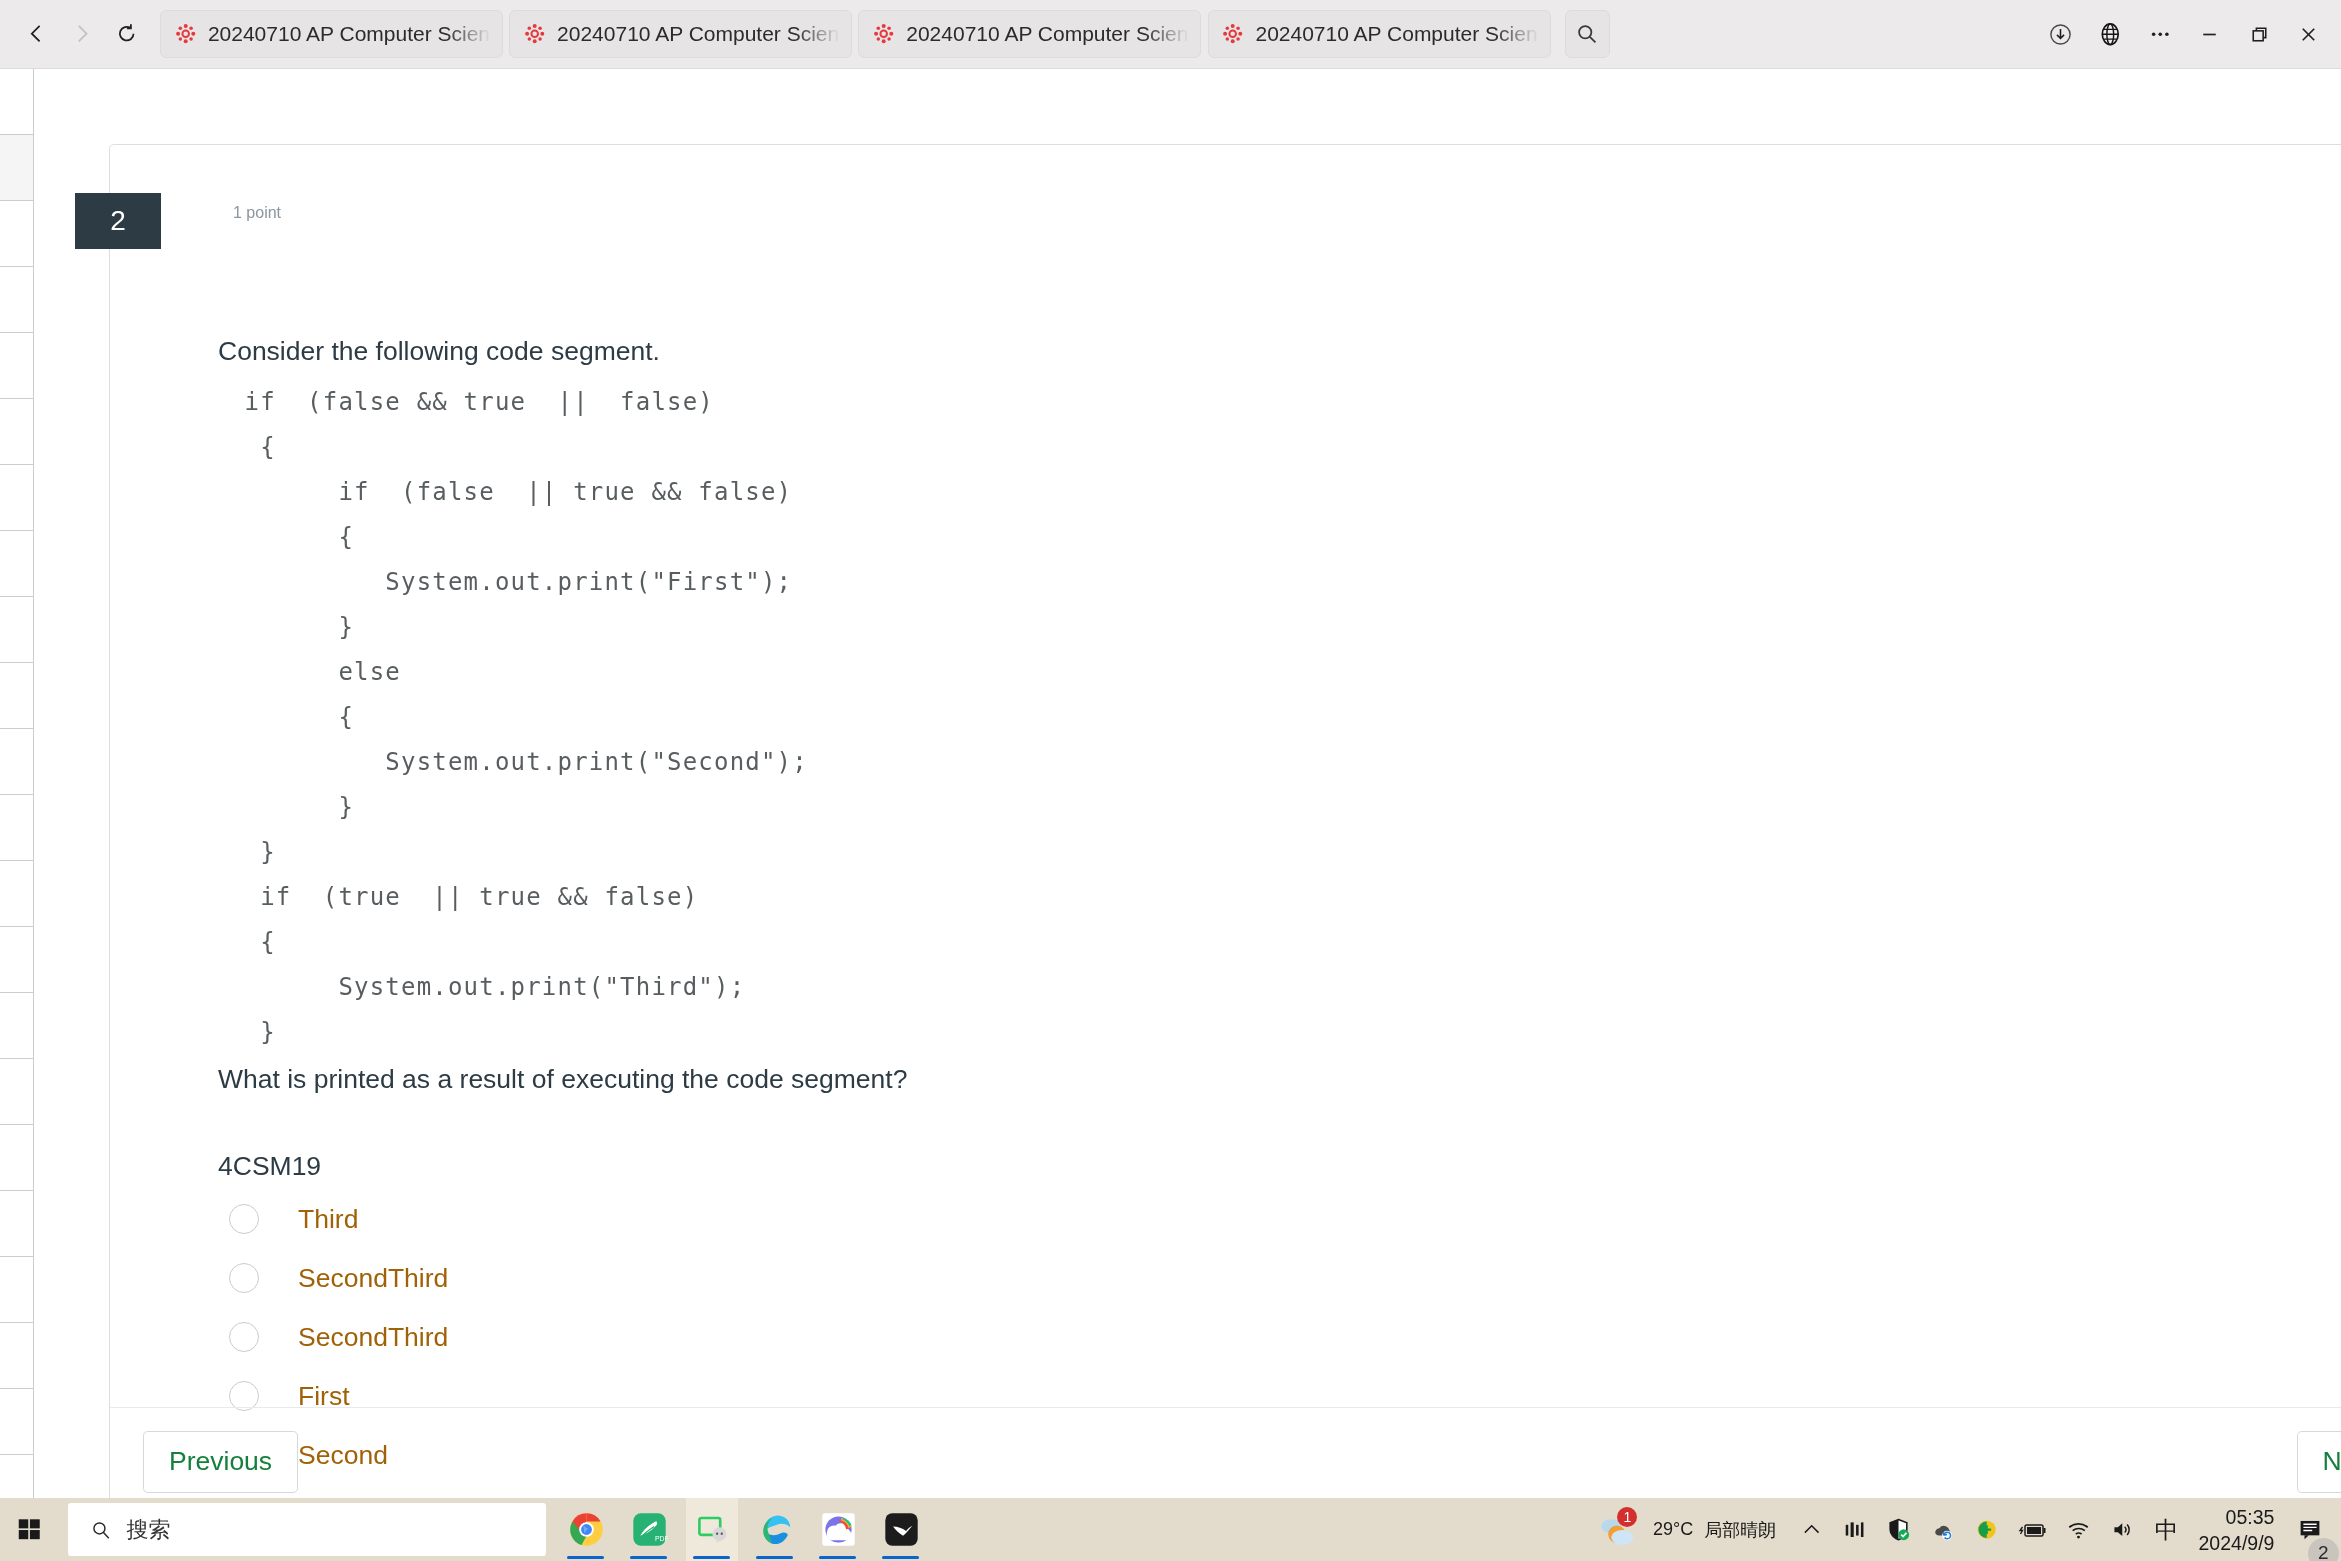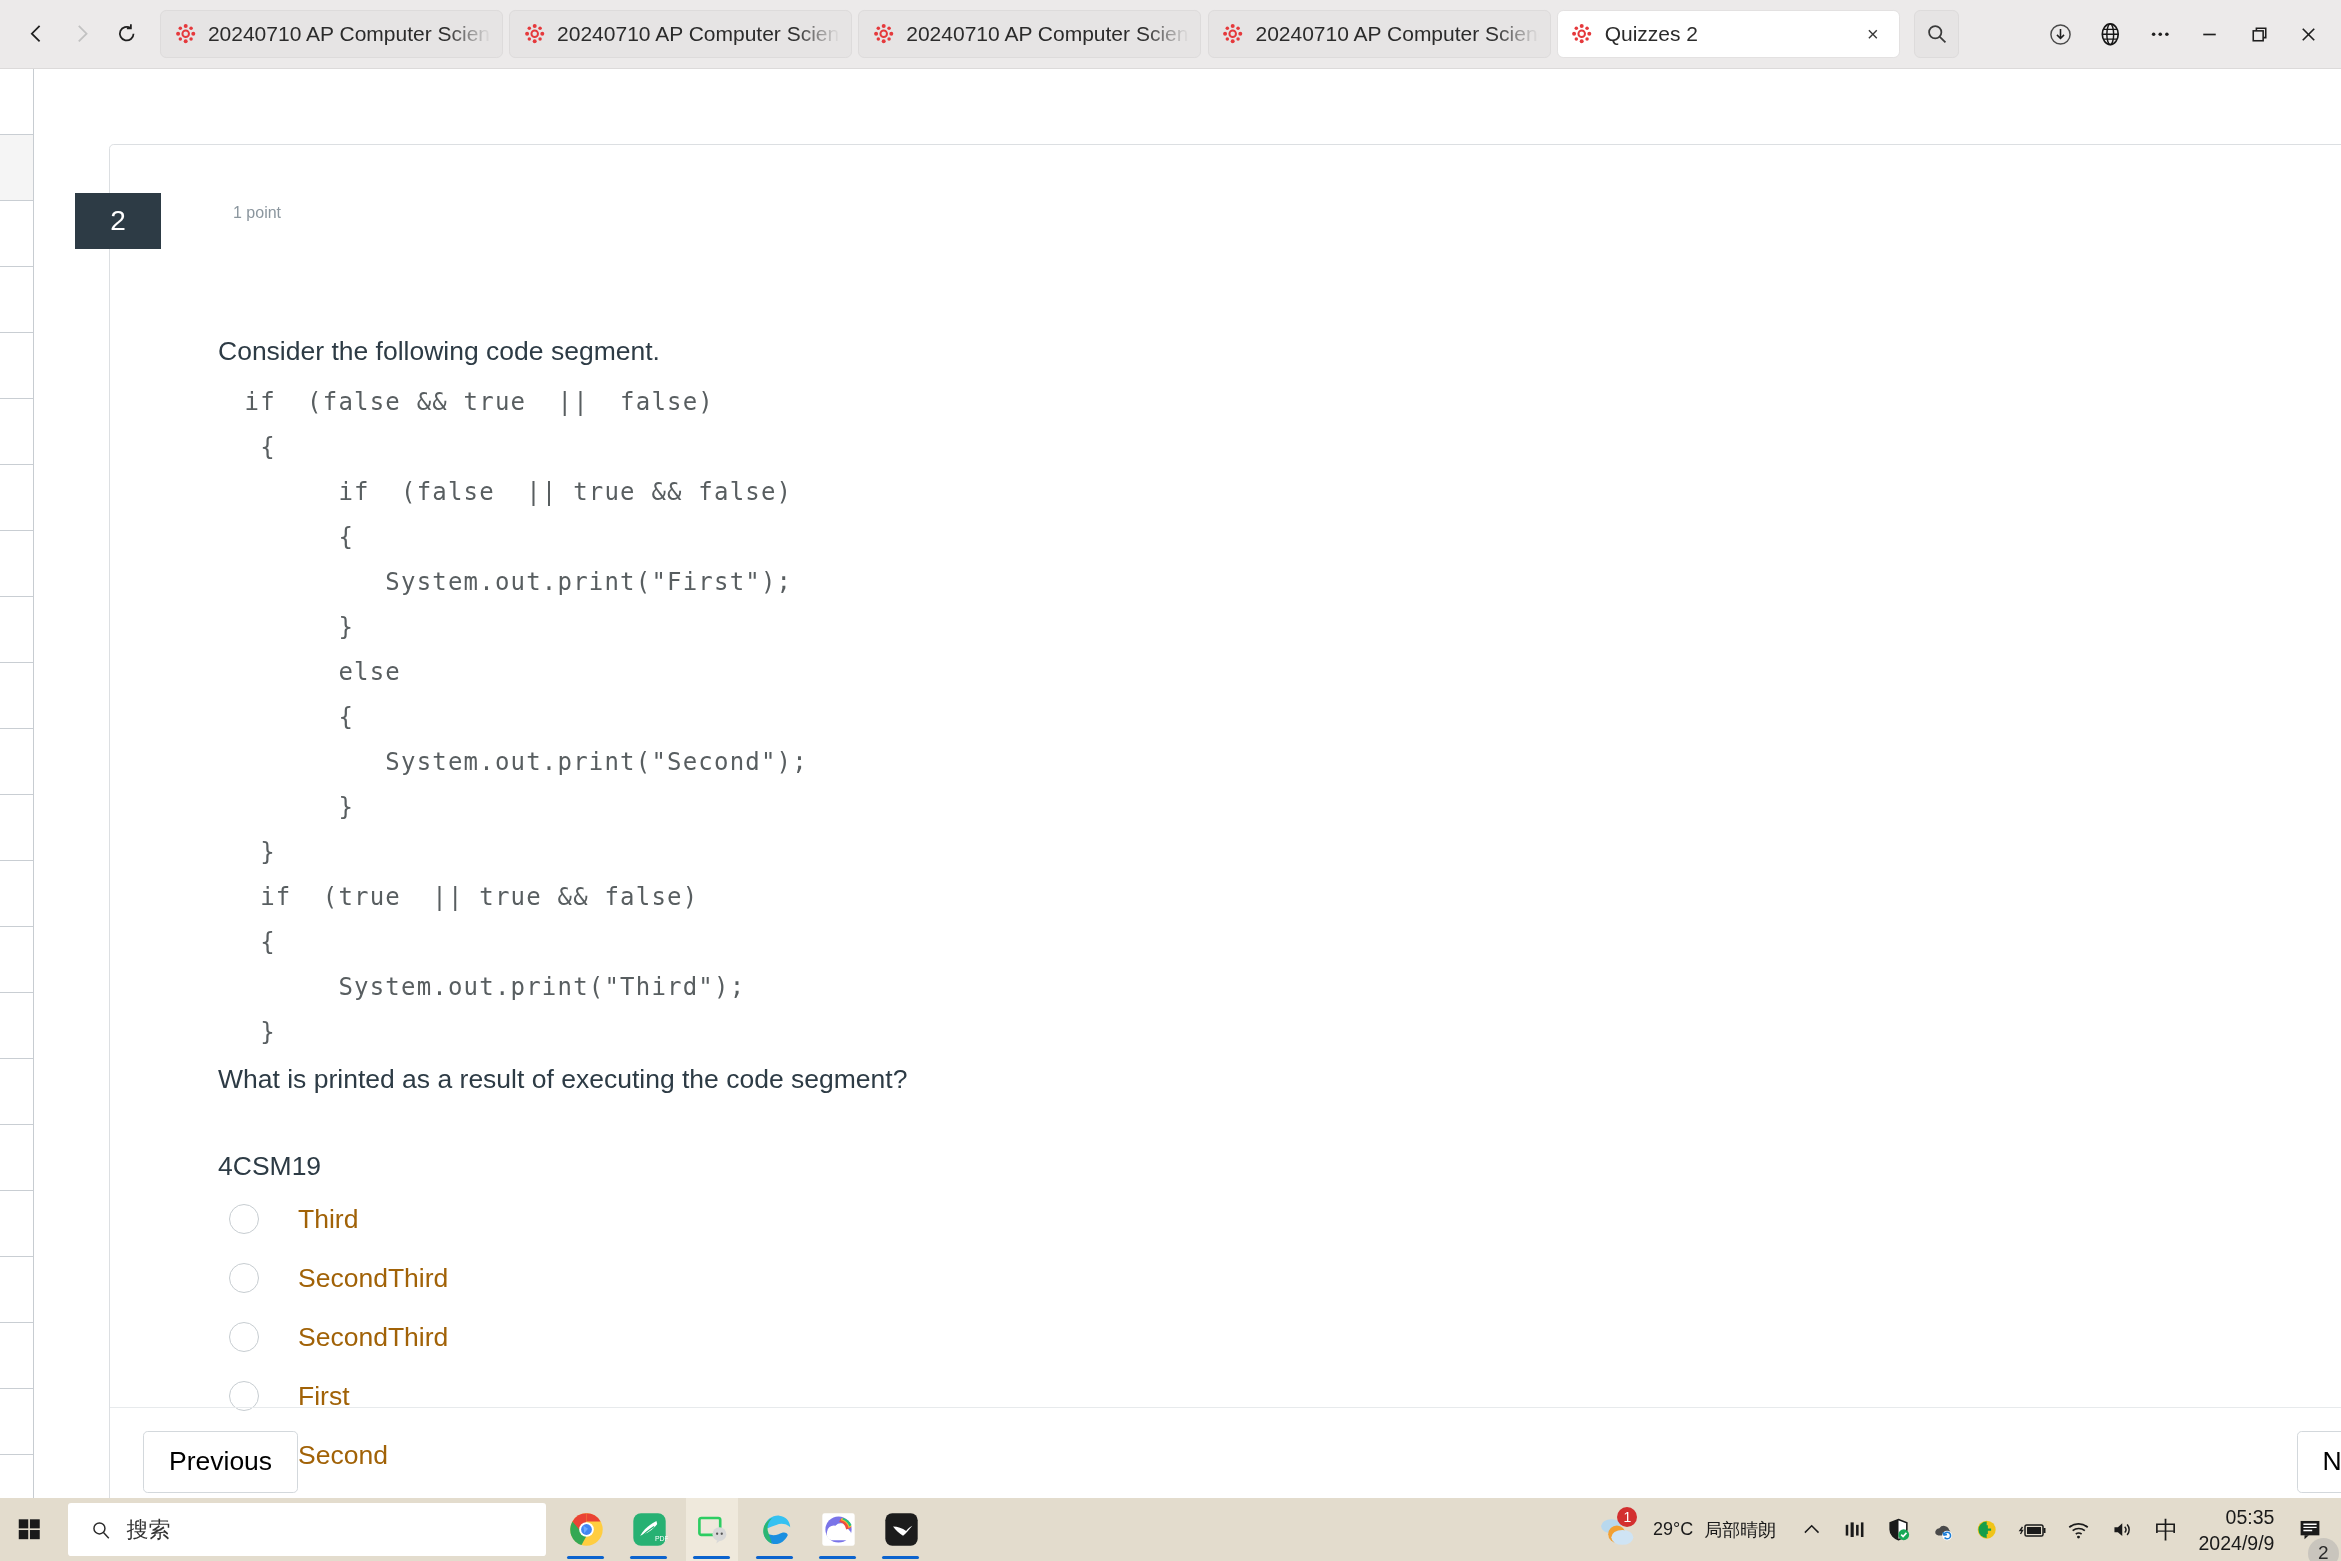--- a/index.html
+++ b/index.html
@@ -166,21 +166,21 @@
     width: 100%; height: 108px;
     border-top: 0.8px solid #e7eaec;
     display: flex; align-items: center;
   }
   .footer-btn {
     height: 62px;
     padding: 0 25px;
     background: #ffffff;
     border: 0.8px solid #d3d8dc;
     border-radius: 4.7px;
-    font-size: 26.5px; color: #000000;
+    font-size: 26.5px; color: #15803d;
     font-family: "Liberation Sans", sans-serif;
     cursor: pointer;
     display: flex; align-items: center;
   }
   #prev-button { margin-left: 33px; }
   #next-button { margin-left: auto; margin-right: -31px; }
 
   
   #taskbar {
     position: absolute; left: 0; bottom: 0;
@@ -311,35 +311,20 @@
         <circle cx="7" cy="20" r="3.4" fill="#e5393c"></circle>
           <circle cx="33" cy="20" r="3.4" fill="#e5393c"></circle>
         <circle cx="10.8" cy="10.8" r="3" fill="#e5393c"></circle>
           <circle cx="29.2" cy="10.8" r="3" fill="#e5393c"></circle>
         <circle cx="10.8" cy="29.2" r="3" fill="#e5393c"></circle>
           <circle cx="29.2" cy="29.2" r="3" fill="#e5393c"></circle>
       </svg>
       <span class="tab-title">20240710 AP Computer Science</span>
     </div>
 
-    <div class="tab active">
-      <svg class="tab-favicon" viewBox="0 0 40 40">
-        <circle cx="20" cy="20" r="5.6" fill="none" stroke="#e5393c" stroke-width="3.4"></circle>
-        <circle cx="20" cy="7" r="3.4" fill="#e5393c"></circle>
-          <circle cx="20" cy="33" r="3.4" fill="#e5393c"></circle>
-        <circle cx="7" cy="20" r="3.4" fill="#e5393c"></circle>
-          <circle cx="33" cy="20" r="3.4" fill="#e5393c"></circle>
-        <circle cx="10.8" cy="10.8" r="3" fill="#e5393c"></circle>
-          <circle cx="29.2" cy="10.8" r="3" fill="#e5393c"></circle>
-        <circle cx="10.8" cy="29.2" r="3" fill="#e5393c"></circle>
-          <circle cx="29.2" cy="29.2" r="3" fill="#e5393c"></circle>
-      </svg>
-      <span class="tab-title">Quizzes 2</span>
-      <span class="tab-close">×</span>
-    </div>
 
     <div class="tab-search-btn">
       <svg width="23.4" height="23.4" viewBox="0 0 24 24">
         <circle cx="10.5" cy="10.5" r="6.3" fill="none" stroke="#3a3a3a" stroke-width="1.8"></circle>
         <path d="M15.2 15.2 L21 21" stroke="#3a3a3a" stroke-width="1.8" fill="none"></path>
       </svg>
     </div>
   </div>
 
   <div class="win-right">

